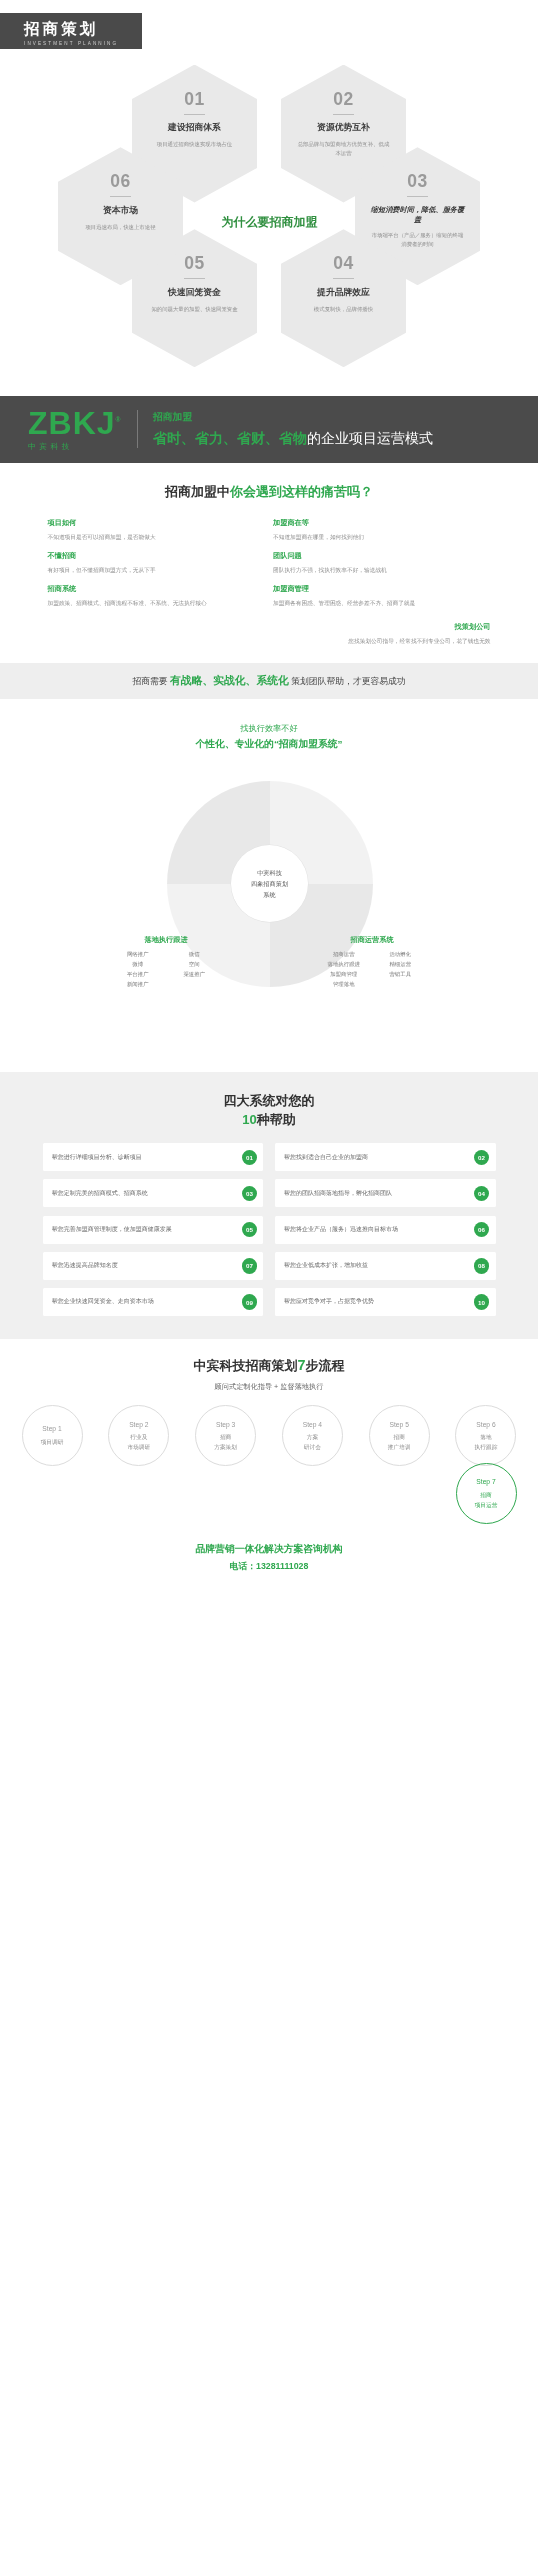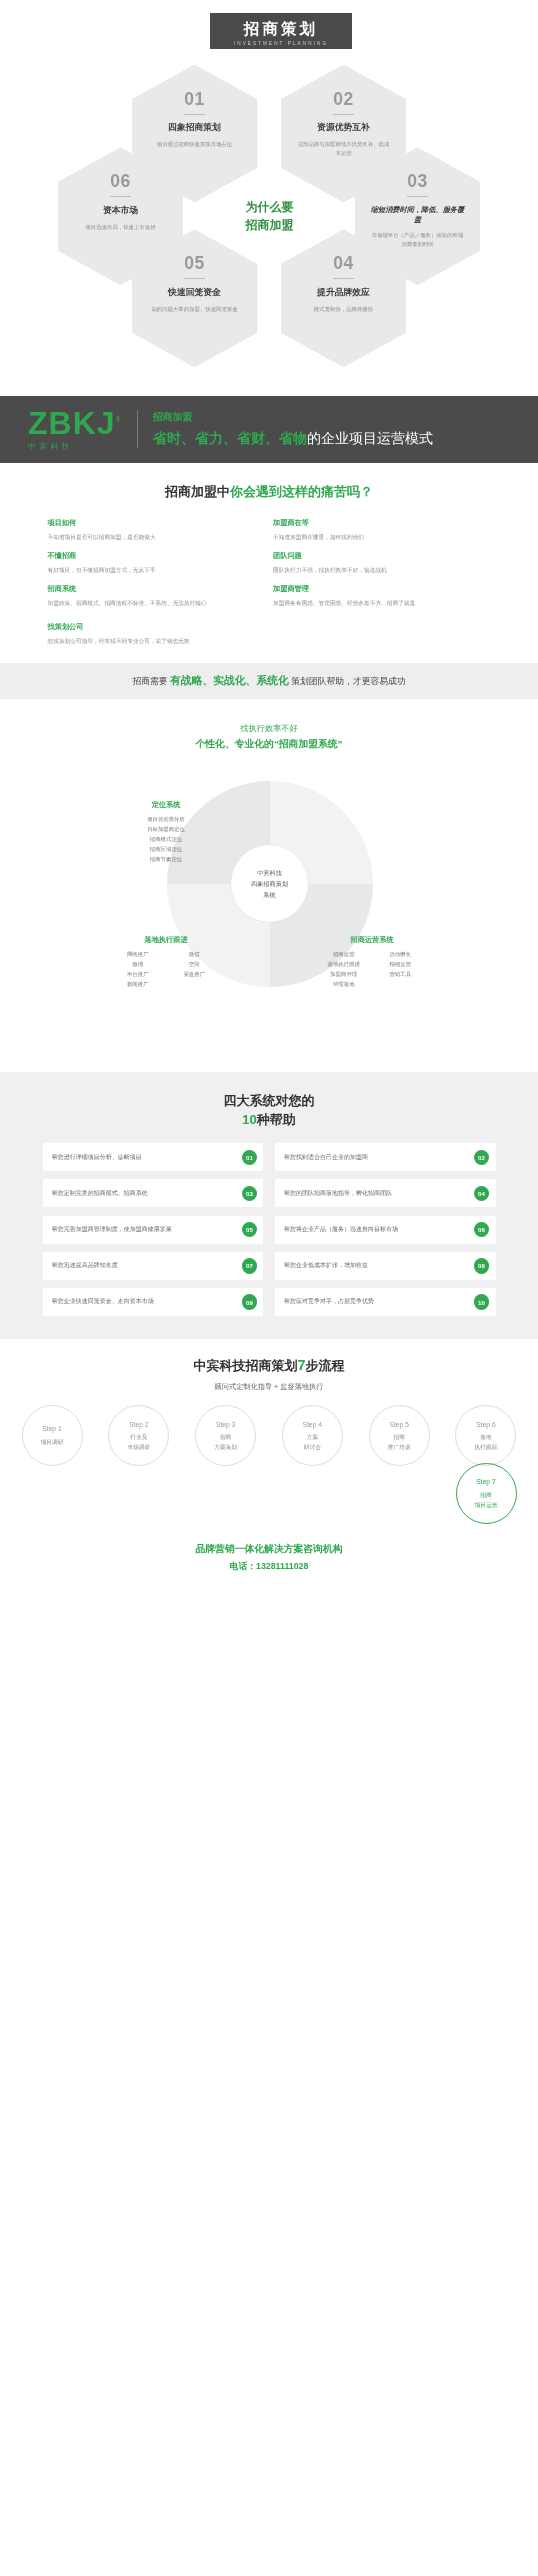--- a/index.html
+++ b/index.html
@@ -6,65 +6,65 @@
   body {
     width:538px;
     font-family:"Liberation Sans","DejaVu Sans",sans-serif;
     background:#ffffff;
     color:#333;
   }
   .page { width:538px; overflow:hidden; }
 
   
   .sec1 { background:#ffffff; padding:13.4px 0 20.6px; }
-  .title-bar { text-align:center; margin-bottom:5.2px;padding-left:24px; }
+  .title-bar { text-align:left; margin-bottom:5.2px; }
   .title-bar .tb-inner {
     display:inline-block; background:#4a4a4a; color:#fff;
     padding:5.2px 24px 3.1px;
   }
   .title-bar .tb-cn { font-size:15.5px; letter-spacing:3.1px; font-weight:bold; }
   .title-bar .tb-en { font-size:4.6px; letter-spacing:2.1px; color:#cfcfcf; margin-top:1.5px;}
 
   .hexwrap { position:relative; width:538px; height:319px; margin-top:7.2px; }
   .hex {
     position:absolute; width:125px; height:138px;
     background:#e9e9e9;
     clip-path:polygon(50% 0%,100% 25%,100% 75%,50% 100%,0% 75%,0% 25%);
     text-align:center;
     padding:24px 14.4px 0;
   }
   .hex .num { font-size:17.5px; color:#9a9a9a; font-weight:bold; letter-spacing:0.5px;}
   .hex .nmline { width:20.6px; height:1px; background:#bdbdbd; margin:4.1px auto 7.2px; }
   .hex .h-t { font-size:8.8px; color:#3d3d3d; font-weight:bold; margin-bottom:6.2px;}
   .hex .h-d { font-size:5.4px; color:#8d8d8d; line-height:1.7; }
   .hex-center {
-    position:absolute; width:125px; height:138px; left:207px; top:91px;
+    position:absolute; width:125px; height:138px; left:207px; top:97px;
     display:flex; align-items:center; justify-content:center;
-    flex-direction:column;
+    flex-direction:row;
   }
   .hex-center span { font-size:12px; color:#2f8f3f; font-weight:bold; line-height:1.5;}
 
   
   .sec2 { background:#4b4b4b; height:67px; display:flex; align-items:center; padding:0 28px; }
   .logo-zb { color:#2fa84f; font-size:32px; font-weight:bold; letter-spacing:1px; line-height:1;}
   .logo-sub { color:#2fa84f; font-size:7.7px; letter-spacing:3.6px; margin-top:3.1px;}
   .logo-reg { font-size:6.7px; vertical-align:super;}
   .banner-div { width:0.5px; height:38px; background:#7a7a7a; margin:0 15.5px; }
   .banner-txt .bt1 { color:#2fa84f; font-size:9.8px; font-weight:bold; margin-bottom:5.2px;}
   .banner-txt .bt2 { font-size:14px; color:#ffffff; }
   .banner-txt .bt2 b { color:#2fa84f; }
 
   
   .sec3 { background:#fff; padding:19.6px 0 15.5px; }
   .h2c { text-align:center; font-size:13px; font-weight:bold; color:#333; margin-bottom:17.5px; }
   .h2c em { color:#2fa84f; font-style:normal; }
   .pain-grid { width:443px; margin:0 auto; display:grid; grid-template-columns:1fr 1fr; column-gap:34px; row-gap:13.4px;gap:8px;}
   .pain-item .pi-t { color:#2fa84f; font-size:7.2px; font-weight:bold; margin-bottom:4.1px;}
   .pain-item .pi-d { color:#8d8d8d; font-size:5.7px; line-height:1.9;}
-  .pain-single { width:443px; margin:13.4px auto 0; text-align:left;}
+  .pain-single { width:443px; margin:13.4px auto 0; text-align:right;}
   .pain-single .pi-t { color:#2fa84f; font-size:7.2px; font-weight:bold; margin-bottom:4.1px;}
   .pain-single .pi-d { color:#8d8d8d; font-size:5.7px; line-height:1.9;}
 
   
   .sec4 { background:#eeeeee; padding:11.3px 0; text-align:center; }
   .strip { font-size:8.8px; color:#444; }
   .strip b { color:#2fa84f; font-size:10.8px; }
 
   
   .sec5 { background:#fff; padding:17.5px 0 23px; text-align:center;}
@@ -127,21 +127,21 @@
         <div class="tb-cn">招商策划</div>
         <div class="tb-en">INVESTMENT PLANNING</div>
       </div>
     </div>
 
     <div class="hexwrap">
 
       <div class="hex" style="left:132px; top:8.2px;">
         <div class="num">01</div>
         <div class="nmline"></div>
-        <div class="h-t">四象招商策划</div>
+        <div class="h-t">建设招商体系</div>
         <div class="h-d">项目通过招商快速实现市场占位</div>
       </div>
 
       <div class="hex" style="left:281px; top:8.2px;">
         <div class="num">02</div>
         <div class="nmline"></div>
         <div class="h-t">资源优势互补</div>
         <div class="h-d">总部品牌与加盟商地方优势互补、低成本运营</div>
       </div>
 
@@ -245,30 +245,20 @@
     <div class="s5t3">个性化、专业化的“招商加盟系统”</div>
 
     <div class="donutwrap">
       <div class="donut"></div>
       <div class="donut-center">
         <span style="white-space:pre-line;">中宾科技
 四象招商策划
 系统</span>
       </div>
 
-      <div class="quad" style="left:31px; top:40px;">
-        <div class="q-t">定位系统</div>
-        <div class="q-l">
-          <div>项目优劣势分析</div>
-          <div>目标加盟商定位</div>
-          <div>招商模式定位</div>
-          <div>招商区域定位</div>
-          <div>招商节奏定位</div>
-        </div>
-      </div>
 
 
       <div class="quad two-col" style="left:31px; top:175px;">
         <div class="q-t">落地执行跟进</div>
         <div class="q-l">
           <div>网络推广</div>
           <div>微信</div>
           <div>微博</div>
           <div>空间</div>
           <div>平台推广</div>

